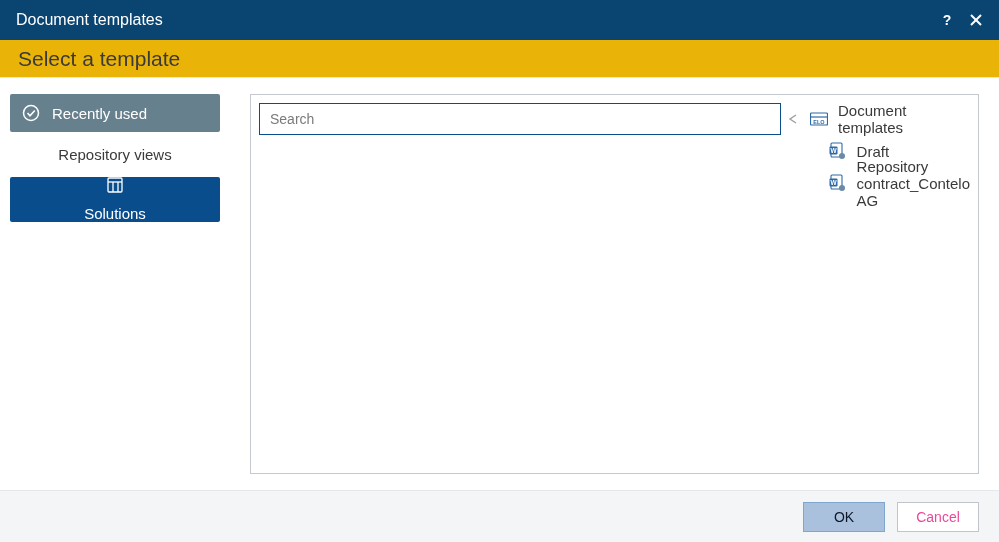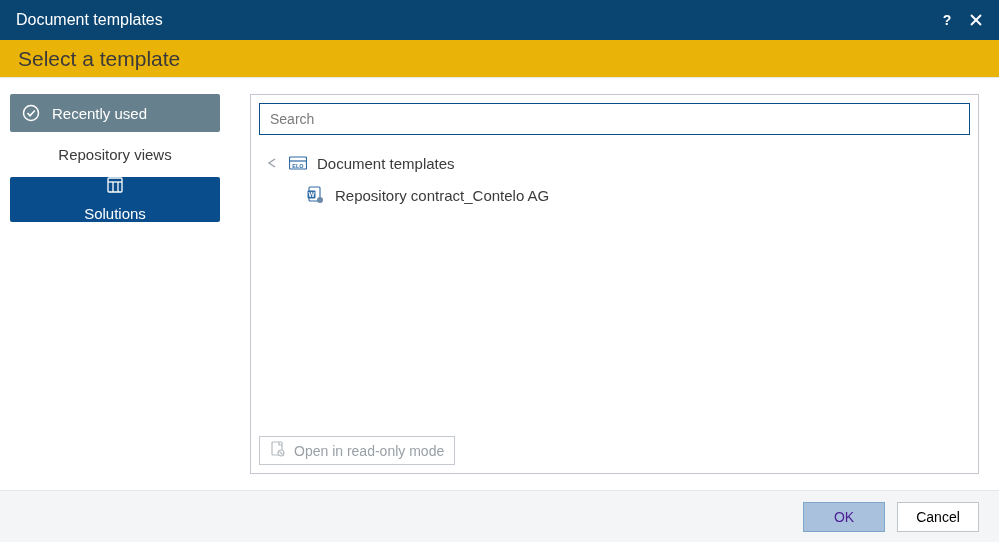--- a/index.html
+++ b/index.html
@@ -15,38 +15,38 @@
   .body { flex: 1; display: flex; background: #ffffff; }
 
   .sidebar { width: 230px; padding: 16px 10px 0 10px; display: flex; flex-direction: column; gap: 14px; }
   .side-item { display: flex; align-items: center; min-height: 38px; padding: 0 12px; border-radius: 2px; font-size: 15px; gap: 12px; cursor: pointer; }
   .side-item.selected-muted { background: #67808d; color: #ffffff; }
   .side-item.active { background: #0a4d8c; color: #ffffff; flex-direction: column; }
   .side-item .icon-slot { width: 18px; display: flex; align-items: center; justify-content: center; }
   .section-label { font-size: 15px; padding: 0 6px; color: #3a3a3a; text-align: center; }
 
   .main { flex: 1; padding: 16px 20px 16px 20px; display: flex; }
-  .panel { flex: 1; border: 1px solid #c3c9cf; display: flex; flex-direction: column; padding: 8px; }
+  .panel { flex: 1; border: 1px solid #c3c9cf; display: flex; padding: 8px; }
   .search { width: 100%; height: 32px; border: 1px solid #0a4d8c; padding: 0 10px; font-size: 14px; outline: none; margin-bottom: 12px; font-family: inherit; }
   .search::placeholder { color: #7a7a7a; }
 
   .tree { flex: 1; }
   .tree-row { display: flex; align-items: center; height: 32px; gap: 10px; padding-left: 6px; cursor: pointer; }
   .tree-row.child { padding-left: 48px; }
   .tree-row .label { font-size: 15px; }
   .expander { width: 14px; height: 14px; display: flex; align-items: center; justify-content: center; color: #9aa0a6; }
   .icon-box { width: 18px; height: 18px; display:flex; align-items:center; justify-content:center; }
 
   .readonly-row { }
   .readonly-btn { border: 1px solid #c3c9cf; background: #ffffff; display: inline-flex; align-items: center; gap: 8px; padding: 4px 10px; color: #9aa0a6; font-size: 14px; cursor: default; }
 
   .footer { background: #f4f5f6; border-top: 1px solid #e5e8eb; height: 52px; display: flex; justify-content: flex-end; align-items: center; padding: 0 20px; gap: 12px; }
   .btn { min-width: 82px; height: 30px; border: 1px solid; font-size: 14px; display: inline-flex; align-items: center; justify-content: center; cursor: pointer; }
-  .btn-primary { background: #a9c1dc; border-color: #7fa7cd; color: #4c1d95; margin-left: 12px; }
-  .btn-secondary { background: #ffffff; border-color: #bfc5ca; color: #000000; }
+  .btn-primary { background: #a9c1dc; border-color: #7fa7cd; color: #0f172a; margin-left: 12px; }
+  .btn-secondary { background: #ffffff; border-color: #bfc5ca; color: #ec4899; }
 </style>
 </head>
 <body>
 
 <div class="titlebar">
   <div class="title">Document templates</div>
   <span class="icon-btn">
     <svg width="16" height="16" viewBox="0 0 16 16">
         <text x="8" y="13" text-anchor="middle" font-size="14" font-weight="bold" fill="#ffffff">?</text>
       </svg>
@@ -106,47 +106,45 @@
           <span class="icon-box">
             <svg width="18" height="16" viewBox="0 0 18 16">
                 <rect x="0.5" y="2" width="17" height="12" rx="1" stroke="#2e6aa6" stroke-width="1.2" fill="none"></rect>
                 <line x1="0.5" y1="6" x2="17.5" y2="6" stroke="#2e6aa6" stroke-width="1.2"></line>
                 <text x="9" y="13" text-anchor="middle" font-size="5.5" font-weight="bold" fill="#2e6aa6">ELO</text>
               </svg>
           </span>
           <span class="label">Document templates</span>
         </div>
 
+        <div class="tree-row child">
+          <span class="icon-box">
+            <svg width="18" height="18" viewBox="0 0 18 18">
+                <rect x="2" y="1" width="11" height="14" rx="1" fill="#ffffff" stroke="#2e6aa6" stroke-width="1.1"></rect>
+                <rect x="0.5" y="4.5" width="8" height="8" rx="1" fill="#2e6aa6"></rect>
+                <text x="4.5" y="10.7" text-anchor="middle" font-size="6.5" font-weight="bold" fill="#ffffff">W</text>
+                <circle cx="13" cy="14" r="3" fill="#6a8aa6"></circle>
+              </svg>
+          </span>
+          <span class="label">Draft</span>
+        </div>
 
         <div class="tree-row child">
           <span class="icon-box">
             <svg width="18" height="18" viewBox="0 0 18 18">
                 <rect x="2" y="1" width="11" height="14" rx="1" fill="#ffffff" stroke="#2e6aa6" stroke-width="1.1"></rect>
                 <rect x="0.5" y="4.5" width="8" height="8" rx="1" fill="#2e6aa6"></rect>
                 <text x="4.5" y="10.7" text-anchor="middle" font-size="6.5" font-weight="bold" fill="#ffffff">W</text>
                 <circle cx="13" cy="14" r="3" fill="#6a8aa6"></circle>
               </svg>
           </span>
           <span class="label">Repository contract_Contelo AG</span>
         </div>
       </div>
 
-      <div class="readonly-row">
-        <div class="readonly-btn">
-          <span>
-            <svg width="16" height="16" viewBox="0 0 16 16">
-                <rect x="2" y="1" width="10" height="13" rx="1" stroke="#b5bbc0" stroke-width="1.2" fill="none"></rect>
-                <polyline points="9,1 9,4 12,4" stroke="#b5bbc0" stroke-width="1.2" fill="none"></polyline>
-                <circle cx="11" cy="12" r="3" stroke="#b5bbc0" stroke-width="1.2" fill="#ffffff"></circle>
-                <line x1="9.5" y1="10.5" x2="12.5" y2="13.5" stroke="#b5bbc0" stroke-width="1.2"></line>
-              </svg>
-          </span>
-          <span>Open in read-only mode</span>
-        </div>
-      </div>
     </div>
   </div>
 </div>
 
 <div class="footer">
   <div class="btn btn-primary">
     <span>OK</span>
   </div>
   <div class="btn btn-secondary">
     <span>Cancel</span>

